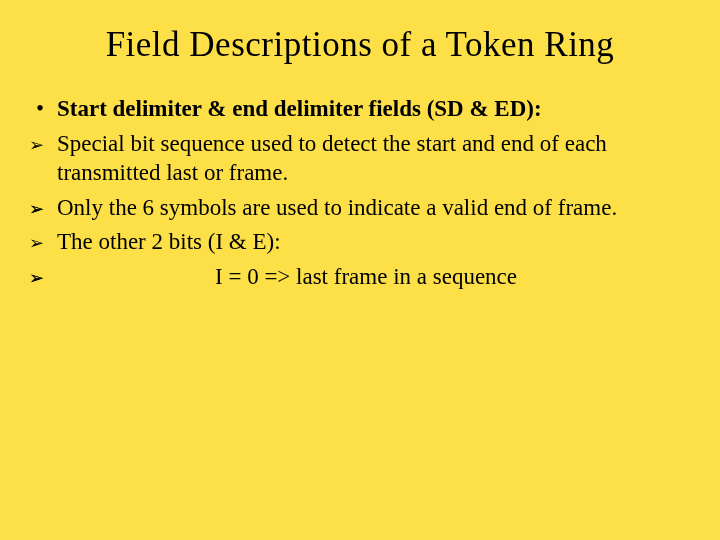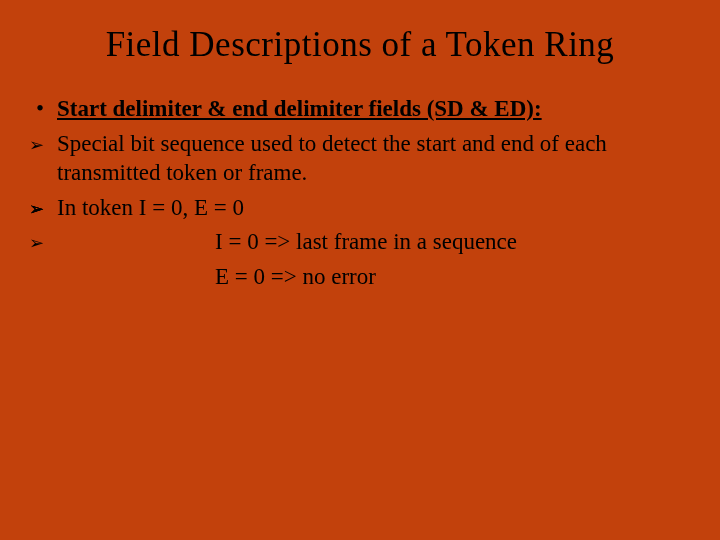--- a/index.html
+++ b/index.html
@@ -4,21 +4,21 @@
 <style>
   html, body {
     margin: 0;
     padding: 0;
     background: #ffffff;
   }
   .slide {
     position: relative;
     width: 720px;
     height: 540px;
-    background: #c2410c;
+    background: #fde047;
     color: #000000;
     font-family: "Liberation Serif", serif;
     overflow: hidden;
   }
   .title {
     position: absolute;
     top: 24px;
     left: 0;
     right: 0;
     margin: 0;
@@ -36,21 +36,21 @@
   }
   .para {
     position: relative;
     margin: 5px 0 0 0;
     padding-left: 57px;
     font-size: 23px;
     line-height: 29.5px;
     white-space: pre-wrap;
   }
   .para:first-child { margin-top: 0; }
-  .para.dot .text { font-weight: bold; text-decoration: underline; }
+  .para.dot .text { font-weight: bold; }
   .para.indent { padding-left: 215px; }
   .bullet {
     position: absolute;
     top: 0;
     line-height: 29.5px;
   }
   .bullet.dot-glyph {
     left: 36px;
     font-size: 23px;
     font-family: "Liberation Serif", serif;
@@ -63,22 +63,21 @@
   }
 </style>
 </head>
 <body>
 
 <div class="slide">
   <h1 class="title">Field Descriptions of a Token Ring</h1>
   <div class="content" id="bullet-list">
       <div class="para dot"><span class="bullet dot-glyph">•</span><span class="text">Start delimiter &amp; end delimiter fields (SD &amp; ED):</span></div>
       <div class="para arrow"><span class="bullet arrow-glyph">➢</span><span class="text">Special bit sequence used to detect the start and end of each
-transmitted token or frame.</span></div>
+transmitted last or frame.</span></div>
+      <div class="para arrow"><span class="bullet arrow-glyph">➢</span></div>
+      <div class="para arrow"><span class="bullet arrow-glyph">➢</span><span class="text">Only the 6 symbols are used to indicate a valid end of frame.</span></div>
+      <div class="para arrow"><span class="bullet arrow-glyph">➢</span><span class="text">The other 2 bits (I &amp; E):</span></div>
       <div class="para arrow"><span class="bullet arrow-glyph">➢</span></div>
       <div class="para arrow"><span class="bullet arrow-glyph">➢</span></div>
-      <div class="para arrow"><span class="bullet arrow-glyph">➢</span></div>
-      <div class="para arrow"><span class="bullet arrow-glyph">➢</span><span class="text">In token I = 0, E = 0</span></div>
-      <div class="para arrow"><span class="bullet arrow-glyph">➢</span></div>
       <div class="para indent"><span class="text">I = 0 =&gt; last frame in a sequence</span></div>
-      <div class="para indent"><span class="text">E = 0 =&gt; no error</span></div>
     </div>
 </div>
 
 </body></html>

